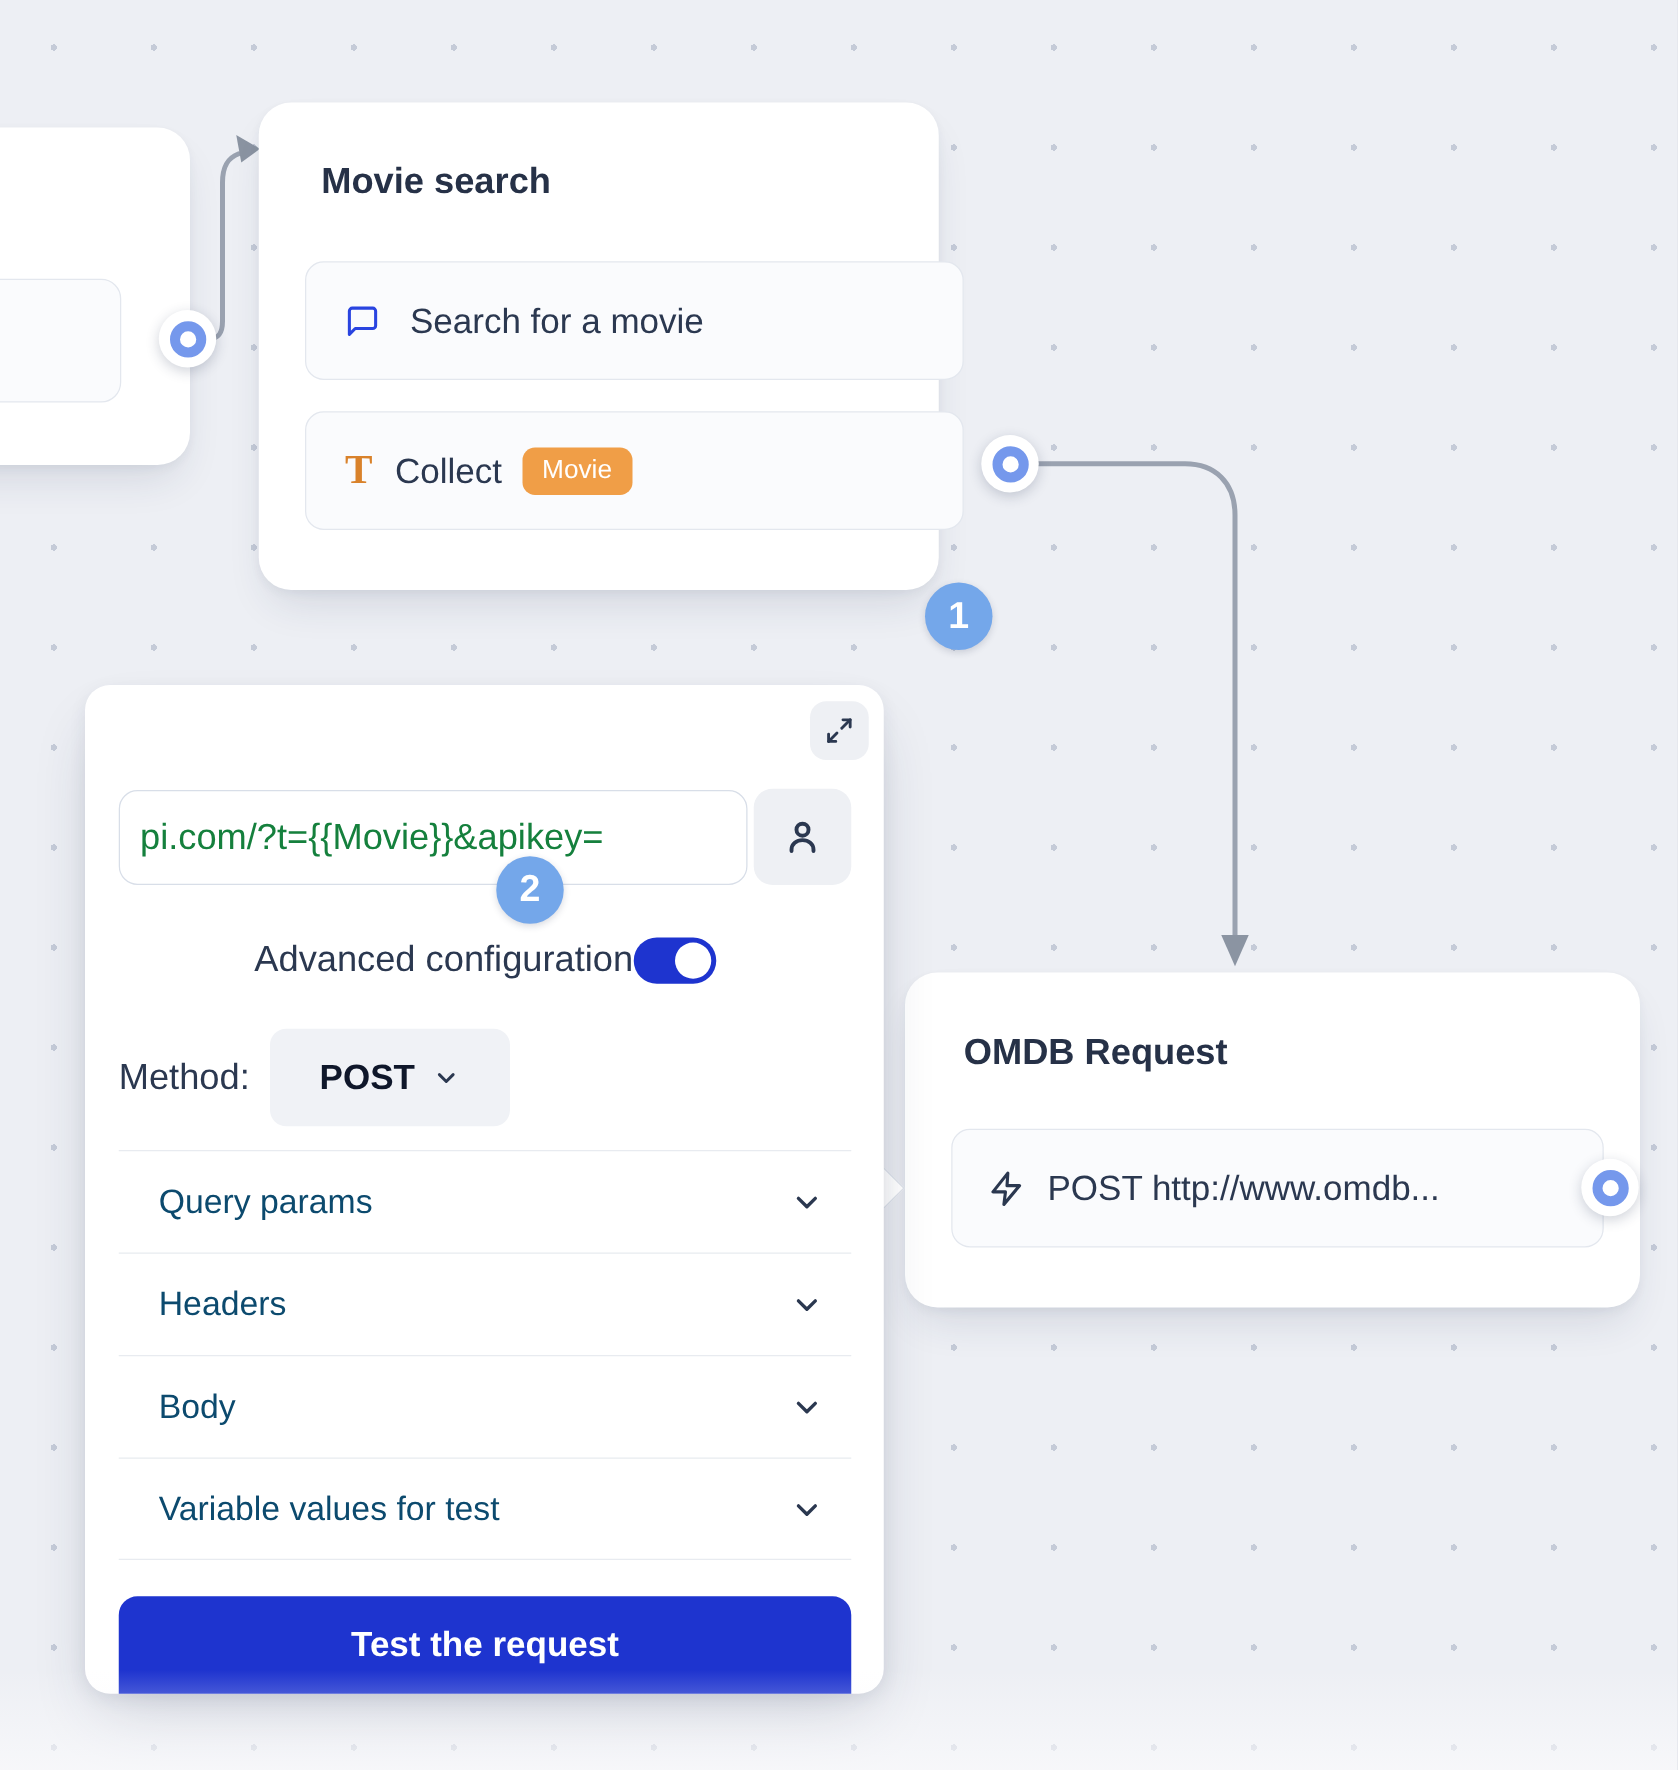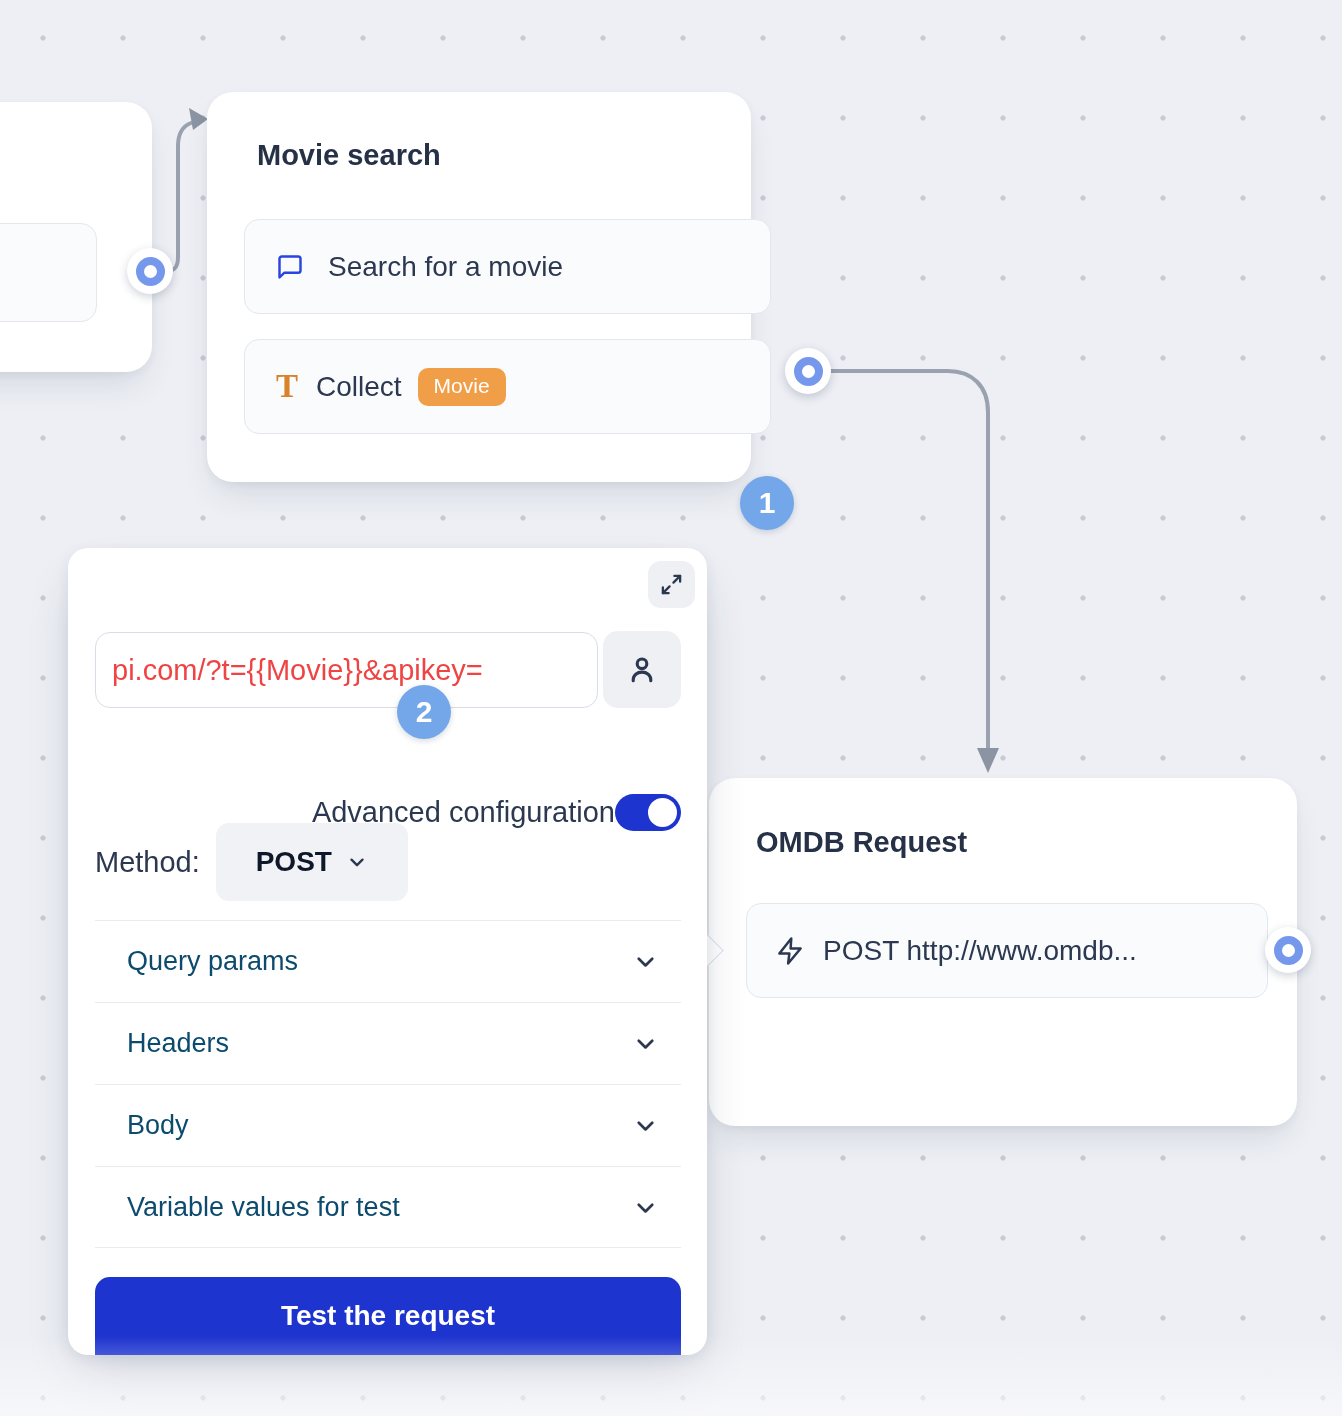--- a/index.html
+++ b/index.html
@@ -13,22 +13,22 @@
     background-size:80px 80px;
   }
   .connectors { position:absolute; inset:0; z-index:1; }
 
   
   .card {
     position:absolute; background:#fff; border-radius:26px; z-index:2;
     box-shadow:0 18px 34px -10px rgba(38,52,84,.14), 0 3px 8px rgba(38,52,84,.05);
   }
   .card-prev  { left:-58px; top:102px; width:210px; height:270px; }
-  .card-movie { left:207px; top:92px;  width:544px; height:390px; }
-  .card-omdb  { left:709px; top:778px; width:588px; height:348px; }
+  .card-movie { left:207px; top:82px;  width:544px; height:390px; }
+  .card-omdb  { left:724px; top:778px; width:588px; height:268px; }
 
   .card-title { position:absolute; left:50px; top:47px; font-size:29px; font-weight:700; color:#263147; }
   .card-omdb .card-title { left:47px; top:48px; }
 
   .item {
     position:absolute; display:flex; align-items:center; gap:18px;
     background:#fafbfd; border:1.5px solid #e3e7ee; border-radius:15px;
     padding-left:31px; font-size:28px; color:#2b3850;
   }
   .card-prev .item { left:18px; top:121px; width:137px; height:99px; border-radius:16px; }
@@ -72,26 +72,26 @@
   .icon-btn {
     position:absolute; background:#eef0f4; border:none; border-radius:13px; cursor:pointer;
     display:flex; align-items:center; justify-content:center;
   }
   .expand-btn { right:12px; top:13px; width:47px; height:47px; }
   .person-btn { left:535px; top:83px; width:78px; height:77px; border-radius:15px; }
 
   .url-input {
     position:absolute; left:27px; top:84px; width:503px; height:76px;
     border:1.5px solid #d8dee8; border-radius:15px; background:#fff;
-    font-family:"Liberation Sans", sans-serif; font-size:29px; color:#ef4444;
+    font-family:"Liberation Sans", sans-serif; font-size:29px; color:#15803d;
     padding:0 16px; outline:none; white-space:nowrap; overflow:hidden;
   }
 
   .adv-row { position:absolute; left:0; top:200px; width:100%; height:40px;
-    display:flex; align-items:center; justify-content:flex-end; padding:0 26px 0 27px;margin-top:44px; }
+    display:flex; align-items:center; justify-content:center; padding:0 26px 0 27px; }
   .row-label { font-size:29px; color:#2b3850; }
 
   .toggle { position:relative; width:66px; height:37px; border-radius:19px; background:#1e34cf; cursor:pointer; }
   .toggle-knob { position:absolute; right:4px; top:4px; width:29px; height:29px; border-radius:50%; background:#fff; }
 
   .method-row { position:absolute; left:0; top:275px; width:100%; height:78px;
     display:flex; align-items:center; padding-left:27px;gap:16px; }
   .method-select {
     width:192px; height:78px; margin-right:26px; background:#f0f2f6; border:none; border-radius:13px;
     display:flex; align-items:center; justify-content:center; gap:14px; cursor:pointer;

